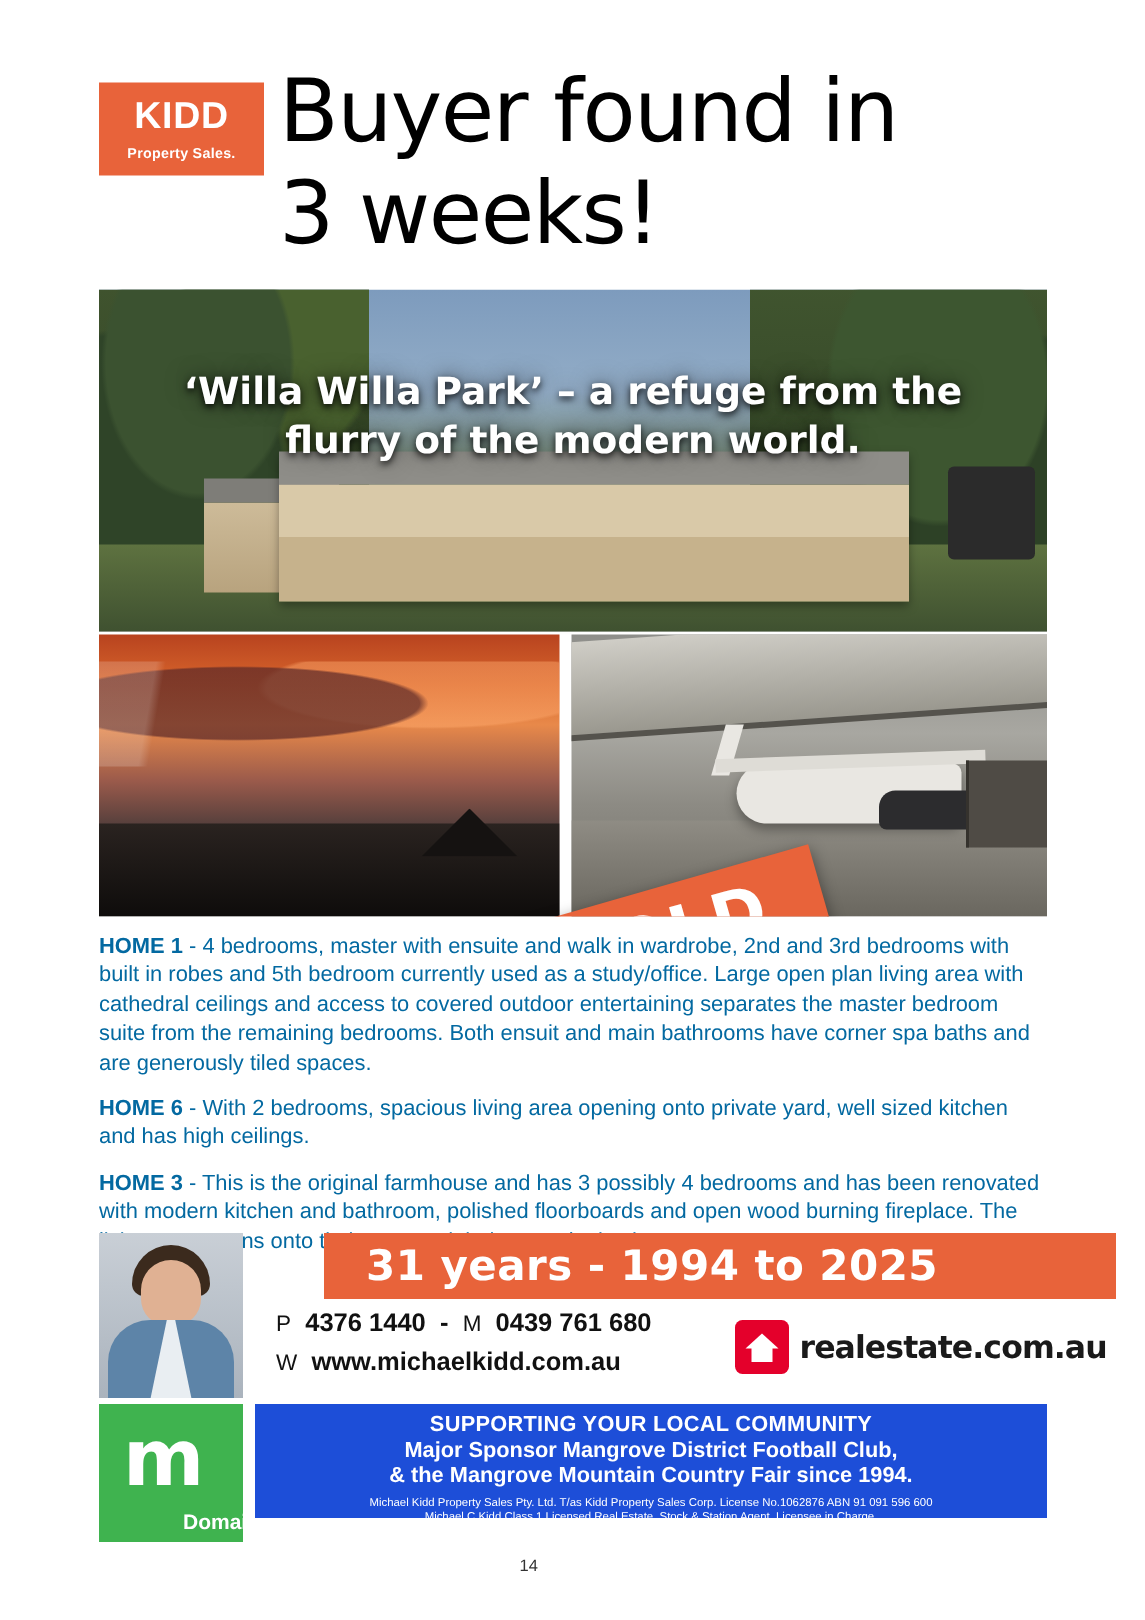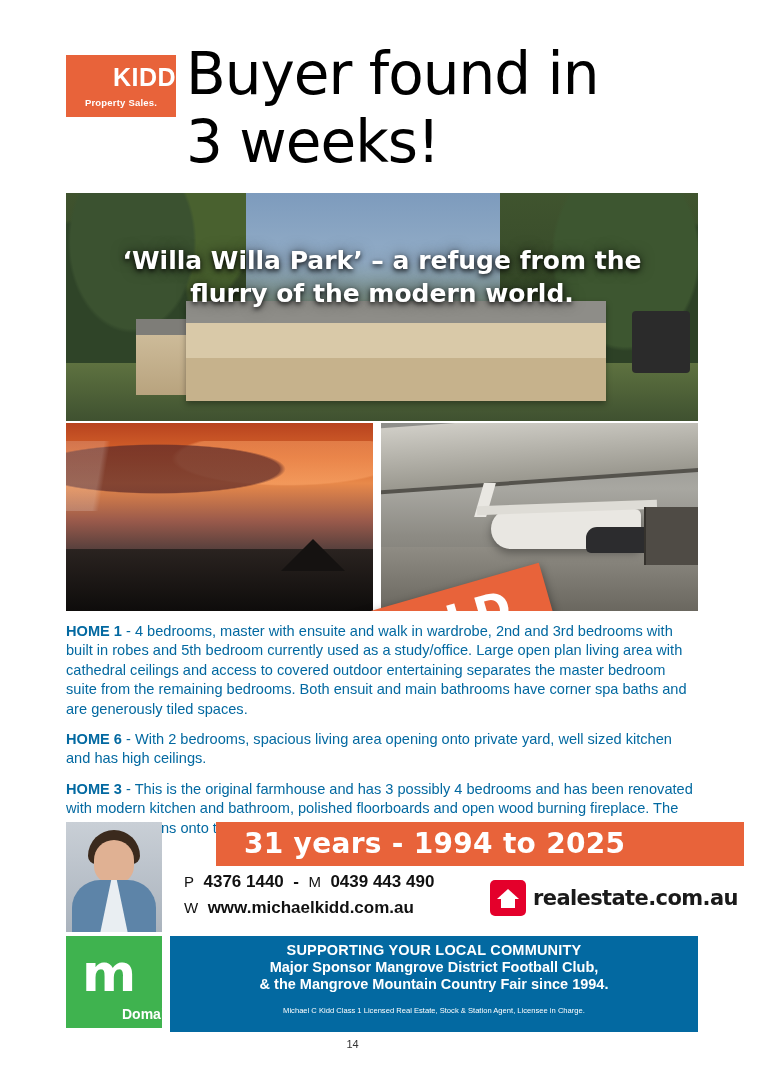--- a/index.html
+++ b/index.html
@@ -38,21 +38,20 @@
     background: #e8633a;
     color: #fff;
     text-align: center;
   }
   .logo-main {
     font-weight: bold;
     font-size: 25px;
     letter-spacing: 0.5px;
     padding-top: 10px;
     line-height: 1;
-    text-align: right;
   }
   .logo-sub {
     font-size: 9.5px;
     font-weight: bold;
     margin-top: 7px;
     letter-spacing: 0.2px;
   }
   .headline {
     position: absolute;
     left: 120px;
@@ -371,22 +370,22 @@
   .domain-label {
     position: absolute;
     left: 16px; bottom: 6px;
     font-size: 14px;
     font-weight: bold;
     padding-left: 40px;
   }
   .black-box {
     position: absolute;
     left: 104px; top: 0;
-    width: 528px; height: 96px;
-    background: #0369a1;
+    width: 528px; height: 76px;
+    background: #1d4ed8;
     color: #fff;
     text-align: center;
     box-sizing: border-box;
     padding-top: 6px;
   }
   .fl1 { font-size: 14.5px; font-weight: bold; letter-spacing: .2px; }
   .fl2 { font-size: 14.5px; font-weight: bold; margin-top: 1px; }
   .fl3 { font-size: 14.5px; font-weight: bold; margin-top: 1px; }
   .fl4 { font-size: 13px; font-weight: bold; margin-top: 3px; }
   .fl5 { font-size: 7.6px; margin-top: 5px; line-height: 1.25; }
@@ -474,21 +473,21 @@
 
     <div class="years-band">
       <span>31 years  - 1994 to 2025</span>
     </div>
 
     <div class="phone-line">
       <span class="lbl">P</span>
       &nbsp;<span>4376 1440</span>
       &nbsp;<span>-</span>
       &nbsp;<span class="lbl">M</span>
-      &nbsp;<span>0439 443 490</span>
+      &nbsp;<span>0439 761 680</span>
     </div>
 
     <div class="web-line">
       <span class="lbl">W</span>
       &nbsp;<span>www.michaelkidd.com.au</span>
     </div>
 
     <div class="rea-logo">
       <div class="rea-mark"></div>
       <div class="rea-text">realestate.com.au</div>
@@ -498,20 +497,20 @@
   <div class="footer">
     <div class="domain-box">
       <div class="domain-m">m</div>
       <div class="domain-label">Domain</div>
     </div>
     <div class="black-box">
       <div class="fl1">SUPPORTING YOUR LOCAL COMMUNITY</div>
       <div class="fl2">Major Sponsor Mangrove District Football Club,</div>
       <div class="fl3">&amp; the Mangrove Mountain Country Fair since 1994.</div>
       <div class="fl5">
-        <br>
+        <span>Michael Kidd Property Sales Pty. Ltd. T/as Kidd Property Sales Corp. License No.1062876  ABN 91 091 596 600</span><br>
         <span>Michael C Kidd Class 1 Licensed Real Estate, Stock &amp; Station Agent, Licensee in Charge.</span>
       </div>
     </div>
   </div>
 
   <div class="page-number">14</div>
 </div>
 
 </body></html>

